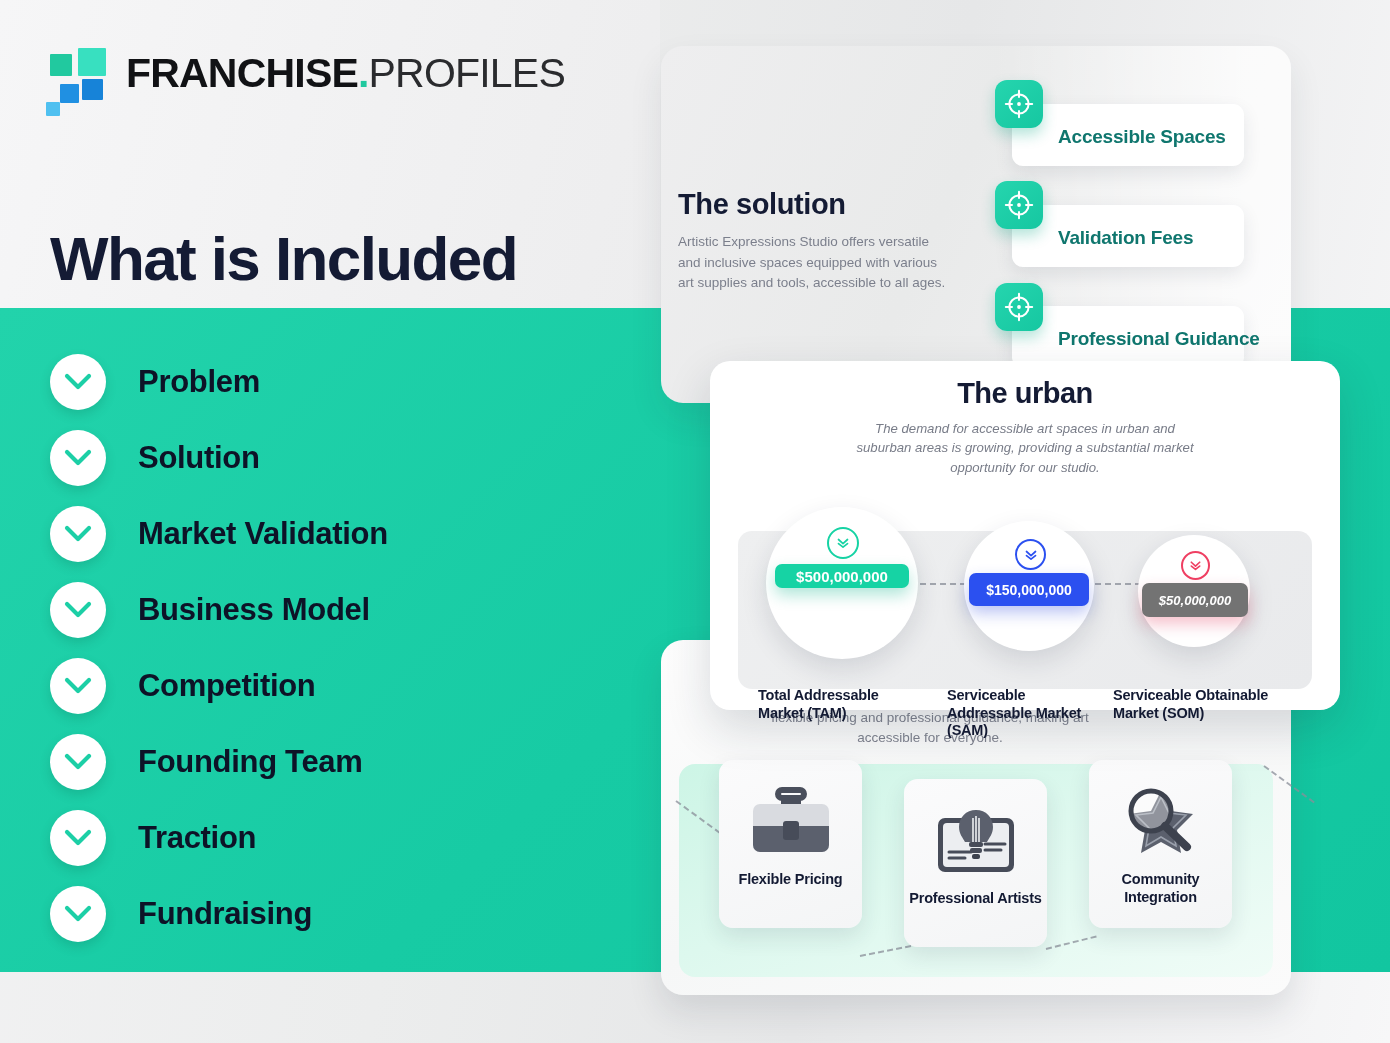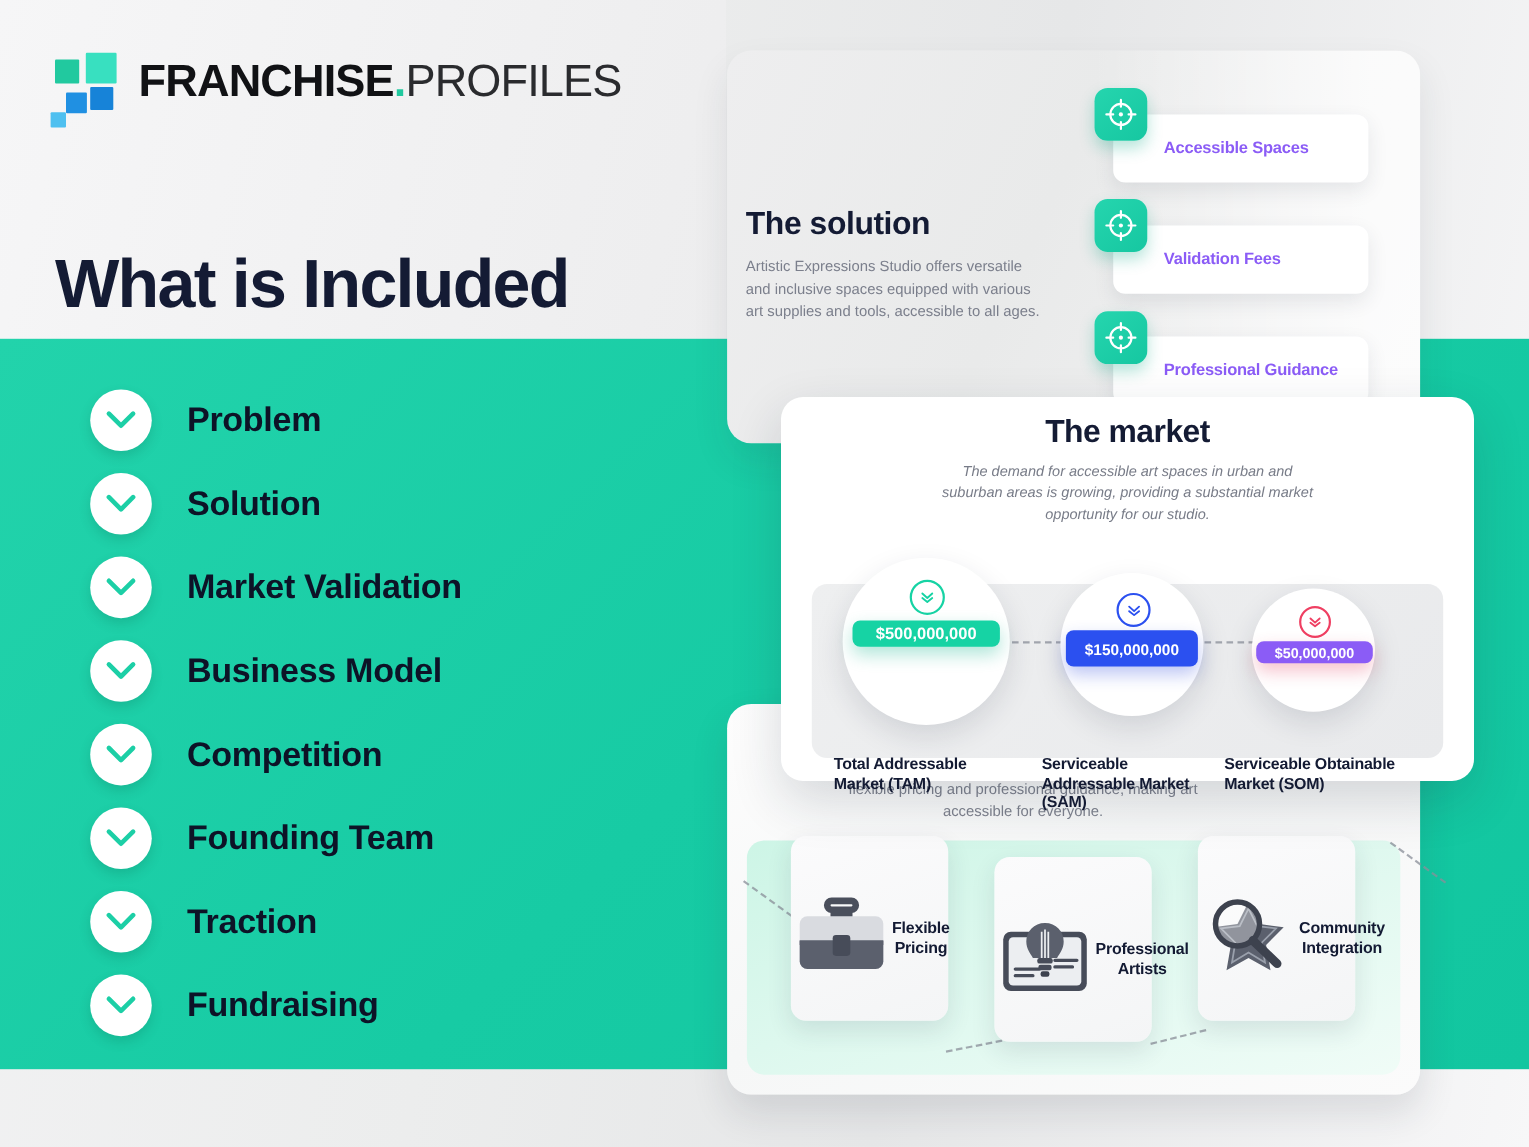--- a/index.html
+++ b/index.html
@@ -28,58 +28,58 @@
 
   #page-title{position:absolute;left:50px;top:186px;font-size:62px;font-weight:700;
     letter-spacing:-1.6px;color:#141b34;line-height:1;}
 
   
   #teal-band{position:absolute;left:0;top:308px;width:1390px;height:664px;
     background:linear-gradient(135deg,#22d3ab 0%,#17cba4 50%,#12c6a0 100%);}
 
   
   #contents-list{position:absolute;left:0;top:308px;width:640px;height:664px;padding-top:36px;box-sizing:border-box;}
-  .toc-item{display:flex;align-items:center;height:76px;padding-left:50px;margin-left:32px;}
+  .toc-item{display:flex;align-items:center;height:76px;padding-left:50px;}
   .chev-circle{width:56px;height:56px;border-radius:50%;background:#ffffff;
     box-shadow:0 5px 11px rgba(0,70,55,.17);display:flex;align-items:center;
     justify-content:center;flex:0 0 auto;}
   .chev-circle svg{display:block;}
   .toc-label{margin-left:32px;font-size:31px;font-weight:700;color:#0d1327;letter-spacing:-0.3px;}
 
   
   #solution-panel{position:absolute;left:661px;top:46px;width:630px;height:357px;
     border-radius:22px;
     background:linear-gradient(115deg,#eeeeef 0%,#e9eaea 45%,#f3f3f4 100%);
     box-shadow:0 16px 34px rgba(30,40,60,.09);overflow:hidden;}
   #solution-panel .wash{position:absolute;right:0;top:0;width:300px;height:100%;
     background:linear-gradient(90deg,rgba(255,255,255,0) 0%,rgba(255,255,255,.75) 85%);}
   #solution-heading{position:absolute;left:678px;top:188px;font-size:29px;font-weight:700;
     color:#141b34;letter-spacing:-0.4px;}
   #solution-body{position:absolute;left:678px;top:232px;width:272px;font-size:13.5px;
     line-height:1.52;color:#7b7f8c;}
   .feat-card{position:absolute;left:1012px;width:232px;height:62px;background:#fff;
     border-radius:11px;box-shadow:0 7px 18px rgba(40,50,70,.10);}
-  .feat-card span{position:absolute;left:46px;top:22px;font-size:15px;font-weight:700;
-    color:#8b5cf6;letter-spacing:-0.2px;white-space:nowrap;}
+  .feat-card span{position:absolute;left:46px;top:22px;font-size:19px;font-weight:700;
+    color:#0f766e;letter-spacing:-0.2px;white-space:nowrap;}
   .feat-icon{position:absolute;left:995px;width:48px;height:48px;border-radius:12px;
     background:linear-gradient(140deg,#25d5ae,#16c7a1);
     box-shadow:0 7px 14px rgba(16,170,135,.30);display:flex;align-items:center;justify-content:center;}
 
   
   #bottom-panel{position:absolute;left:661px;top:640px;width:630px;height:355px;
     border-radius:22px;background:linear-gradient(150deg,#fdfdfd 0%,#f6f7f7 45%,#fbfbfb 100%);
     box-shadow:0 16px 34px rgba(30,40,60,.12);overflow:hidden;}
   #bottom-mint{position:absolute;left:18px;top:124px;width:594px;height:213px;border-radius:16px;
     background:linear-gradient(160deg,#cdf5e6 0%,#ddf8ee 45%,#f0fcf7 100%);}
   #bottom-caption{position:absolute;left:770px;top:708px;width:320px;text-align:center;
     font-size:13.5px;line-height:1.5;color:#7e828e;}
 
   .mini-card{position:absolute;background:linear-gradient(160deg,#fbfbfc,#f4f5f6);
     border-radius:14px;box-shadow:0 9px 22px rgba(40,50,70,.11);
-    display:flex;flex-direction:row;align-items:center;}
+    display:flex;flex-direction:column;align-items:center;}
   .mini-card .mc-label{font-size:14.5px;font-weight:700;color:#131a33;text-align:center;
     line-height:1.25;letter-spacing:-0.2px;}
   #mini-1{left:719px;top:760px;width:143px;height:168px;padding-top:18px;box-sizing:border-box;}
   #mini-2{left:904px;top:779px;width:143px;height:168px;padding-top:18px;box-sizing:border-box;}
   #mini-3{left:1089px;top:760px;width:143px;height:168px;padding-top:18px;box-sizing:border-box;}
   .mini-card .mc-icon{height:92px;display:flex;align-items:center;justify-content:center;}
 
   .dash-line{position:absolute;border-top:2px dashed #8a8f99;opacity:.75;}
 
   
@@ -281,21 +281,21 @@
       <path d="M46 6 L56 26 L78 29 L62 45 L66 68 L46 57 L26 68 L30 45 L14 29 L36 26 Z" fill="#5b606d"></path>
       <path d="M46 12 L54 28 L71 30 L58 43 L61 61 L46 52 L31 61 L34 43 L21 30 L38 28 Z" fill="none" stroke="#9aa0ac" stroke-width="1.6"></path>
       <circle cx="36" cy="26" r="20" fill="#ffffff" fill-opacity="0.33" stroke="#3d424e" stroke-width="5"></circle>
       <path d="M50 41 L72 62" stroke="#3d424e" stroke-width="8" stroke-linecap="round"></path>
     </svg>
   </span>
   <span class="mc-label">Community Integration</span>
 </div>
 
 <div id="market-card">
-  <div id="market-title">The market</div>
+  <div id="market-title">The urban</div>
   <div id="market-body">The demand for accessible art spaces in urban and suburban areas is growing, providing a substantial market opportunity for our studio.</div>
 
   <div id="market-stage">
     <div id="stage-bg"></div>
 
     <div class="dash-line" style="left:192px;top:76px;width:46px;"></div>
     <div class="dash-line" style="left:367px;top:76px;width:46px;"></div>
 
     <div class="bubble" id="bub-1"></div>
     <div class="bub-chev" style="left:99px;top:20px;width:28px;height:28px;border-color:#16d3a4;">
@@ -318,18 +318,18 @@
       <span>$150,000,000</span>
     </div>
     <div class="mk-caption" style="left:219px;top:180px;width:166px;">Serviceable Addressable Market (SAM)</div>
 
     <div class="bubble" id="bub-3"></div>
     <div class="bub-chev" style="left:453px;top:44px;width:25px;height:25px;border-color:#ef3f62;">
       <svg width="13" height="13" viewBox="0 0 14 14">
           <path d="M2.5 3.5 L7 7.6 L11.5 3.5 M2.5 7.6 L7 11.2 L11.5 7.6" fill="none" stroke="#ef3f62" stroke-width="1.8" stroke-linecap="round" stroke-linejoin="round"></path>
         </svg>
     </div>
-    <div class="pill" style="left:414px;top:76px;width:106px;height:20px;background:#8b5cf6;font-size:13px;box-shadow:0 7px 15px rgba(225,50,85,.30);">
+    <div class="pill" style="left:414px;top:76px;width:106px;height:34px;background:#737373;font-size:13px;box-shadow:0 7px 15px rgba(225,50,85,.30);font-style:italic;">
       <span>$50,000,000</span>
     </div>
     <div class="mk-caption" style="left:385px;top:180px;width:166px;">Serviceable Obtainable Market (SOM)</div>
   </div>
 </div>
 
 </body></html>

